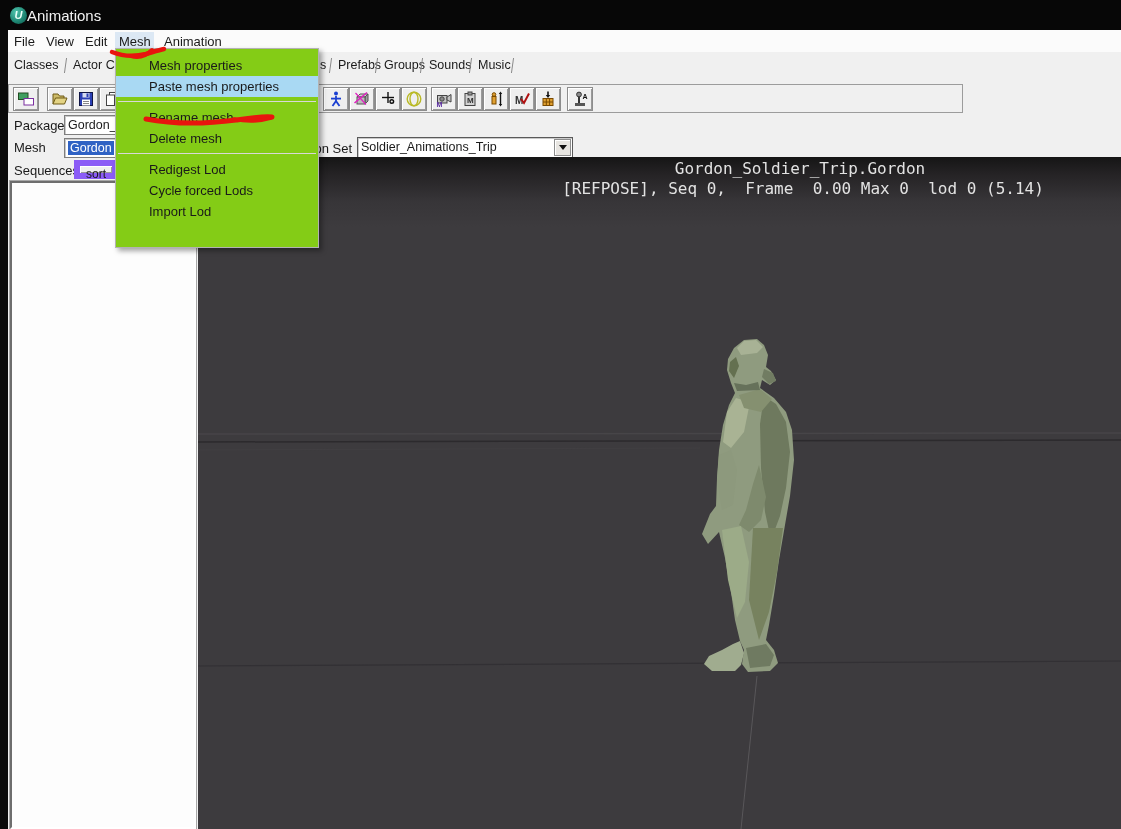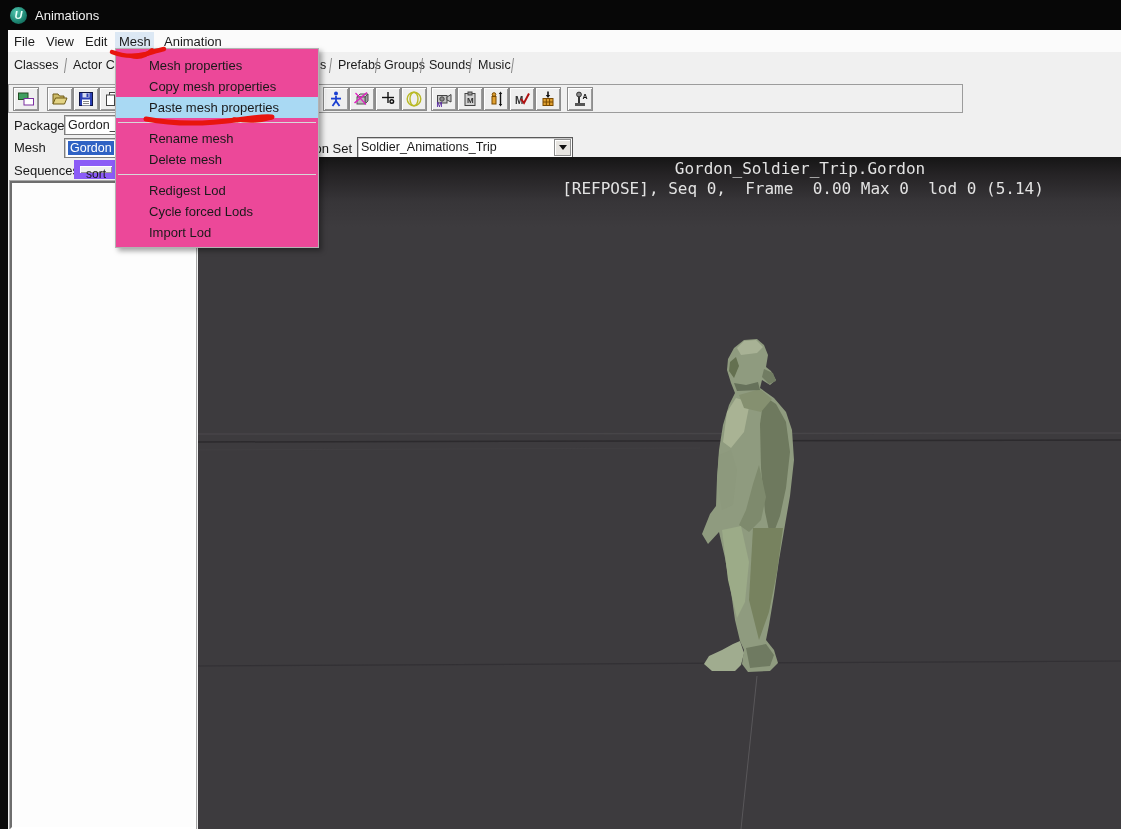--- a/index.html
+++ b/index.html
@@ -4,21 +4,21 @@
 <style>
   * { margin:0; padding:0; box-sizing:border-box; }
   html,body { width:1121px; height:829px; overflow:hidden; }
   body { position:relative; background:#f0f0f0; font-family:"Liberation Sans", sans-serif; font-size:13px; color:#1a1a1a; }
 
   
   .titlebar { position:absolute; left:0; top:0; width:1121px; height:30px; background:#070707; display:flex; align-items:center; }
   .app-icon { width:17px; height:17px; margin-left:10px; border-radius:50%;
               background:radial-gradient(circle at 35% 30%, #4fc3ac, #1d8471 60%, #0c5347);
               color:#eafff8; font-weight:bold; font-style:italic; font-size:11px; line-height:17px; text-align:center; }
-  .titlebar .title { color:#f2f2f2; margin-left:8px; font-size:13px; }
+  .titlebar .title { color:#f2f2f2; font-size:15px; }
 
   
   .menubar { position:absolute; left:0; top:30px; width:1121px; height:22px; background:#fbfbfb; }
   .menubar .mitem { position:absolute; top:2px; height:19px; line-height:19px; padding:0 4px; }
   .mitem.active { background:#dce8f4; }
 
   
   .tabstrip { position:absolute; left:0; top:52px; width:1121px; height:26px; background:#f0f0f0; }
   .tab { position:absolute; top:5px; height:17px; line-height:17px; font-size:12.5px; white-space:nowrap; }
   .tabsep { position:absolute; top:6px; width:1px; height:15px; background:#8a8a8a; transform:skewX(-8deg); }
@@ -48,21 +48,21 @@
 
   
   .viewport { position:absolute; left:198px; top:157px; width:923px; height:672px;
               background:linear-gradient(180deg,#151515 0px,#242224 16px,#373538 44px,#3d3b3e 70px,#3d3b3e 100%); }
   .vp-text { position:absolute; color:#e2e2e2; font-family:"DejaVu Sans Mono", monospace; font-size:16px; white-space:pre; transform:translateX(-50%); }
   .vp-title { left:800px; top:159px; }
   .vp-status { left:803px; top:179px; }
   .scene { position:absolute; left:198px; top:157px; width:923px; height:672px; pointer-events:none; }
 
   
-  .ctxmenu { position:absolute; left:115px; top:48px; width:204px; height:200px; background:#ec4899;
+  .ctxmenu { position:absolute; left:115px; top:48px; width:204px; height:200px; background:#84cc16;
              border:1px solid #b2b2b2; box-shadow:3px 3px 5px rgba(0,0,0,0.35); padding-top:6px; z-index:50; }
   .ctx-item { height:21px; line-height:21px; padding-left:33px; white-space:nowrap; }
   .ctx-item.hl { background:#a9d9f3; }
   .ctx-sep { height:10px; position:relative; }
   .ctx-sep::after { content:""; position:absolute; left:2px; right:2px; top:4px; height:1px; background:#d8d8d8; }
 
   .annot { position:absolute; left:0; top:0; width:1121px; height:829px; pointer-events:none; z-index:100; }
 </style>
 </head>
 <body>
@@ -261,21 +261,20 @@
     <polygon fill="#a8b295" points="737,348 744,341 756,340 763,347 757,353 741,355"></polygon>
     <polygon fill="#647050" points="730,362 736,357 739,366 734,378 729,371"></polygon>
     <polygon fill="#66715a" points="734,383 746,385 758,382 760,390 737,391"></polygon>
     <polygon fill="#717c62" points="764,369 773,373 776,381 769,384 762,377"></polygon>
     <polygon fill="#6f7a61" points="746,648 766,644 774,655 770,666 750,668"></polygon>
   </g>
 </svg>
 
 <div class="ctxmenu">
   <div class="ctx-item">Mesh properties</div>
-  <div class="ctx-item">Copy mesh properties</div>
   <div class="ctx-item hl">Paste mesh properties</div>
   <div class="ctx-sep"></div>
   <div class="ctx-item">Rename mesh</div>
   <div class="ctx-item">Delete mesh</div>
   <div class="ctx-sep"></div>
   <div class="ctx-item">Redigest Lod</div>
   <div class="ctx-item">Cycle forced Lods</div>
   <div class="ctx-item">Import Lod</div>
 </div>
 

